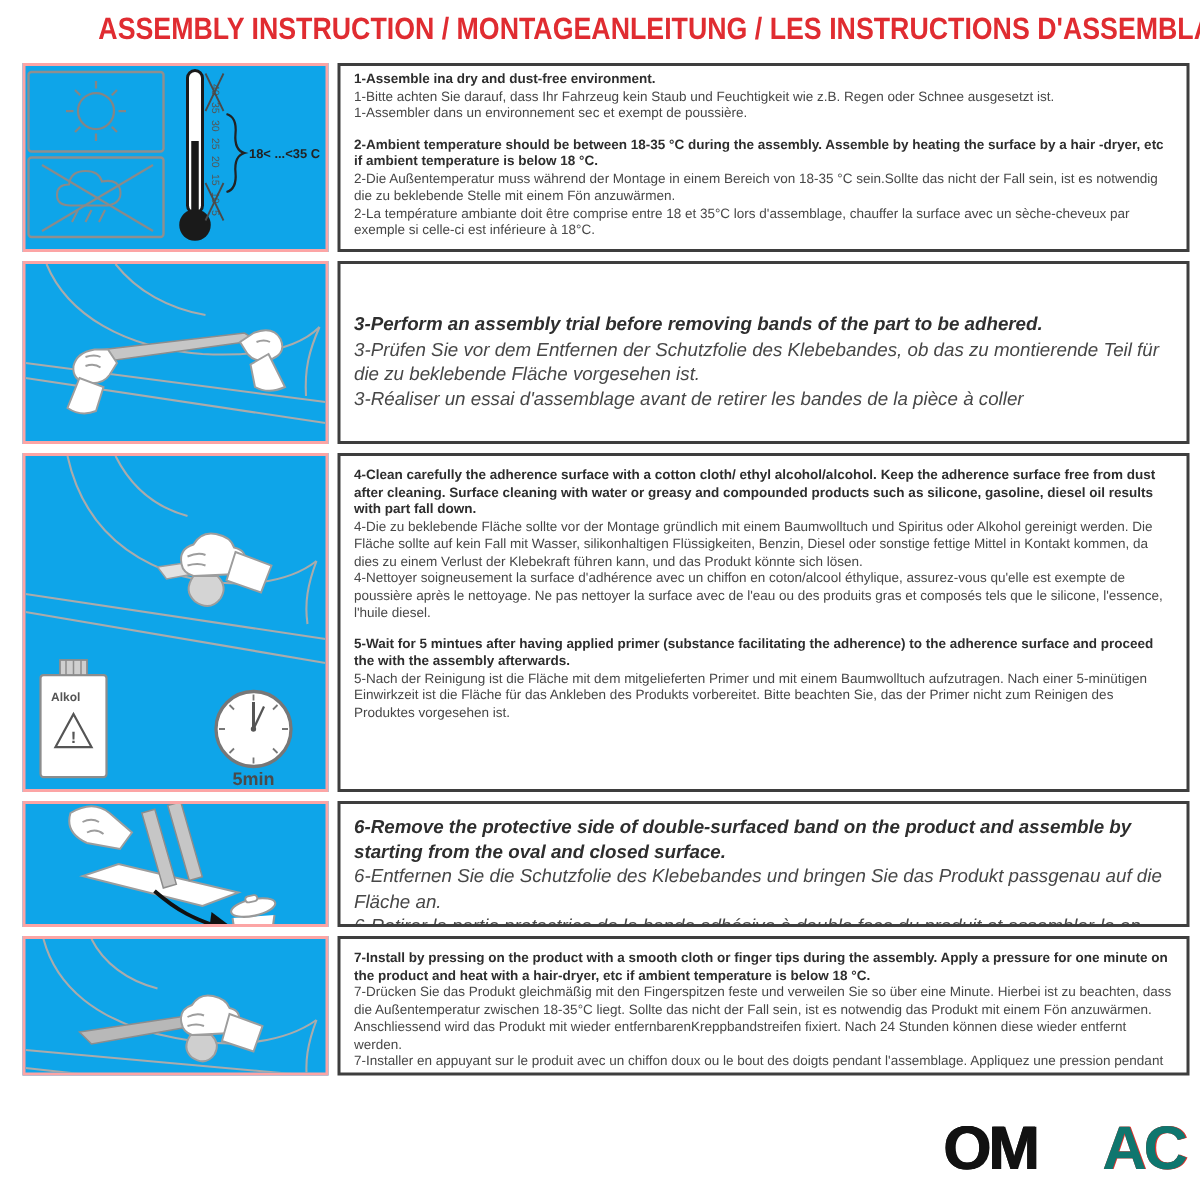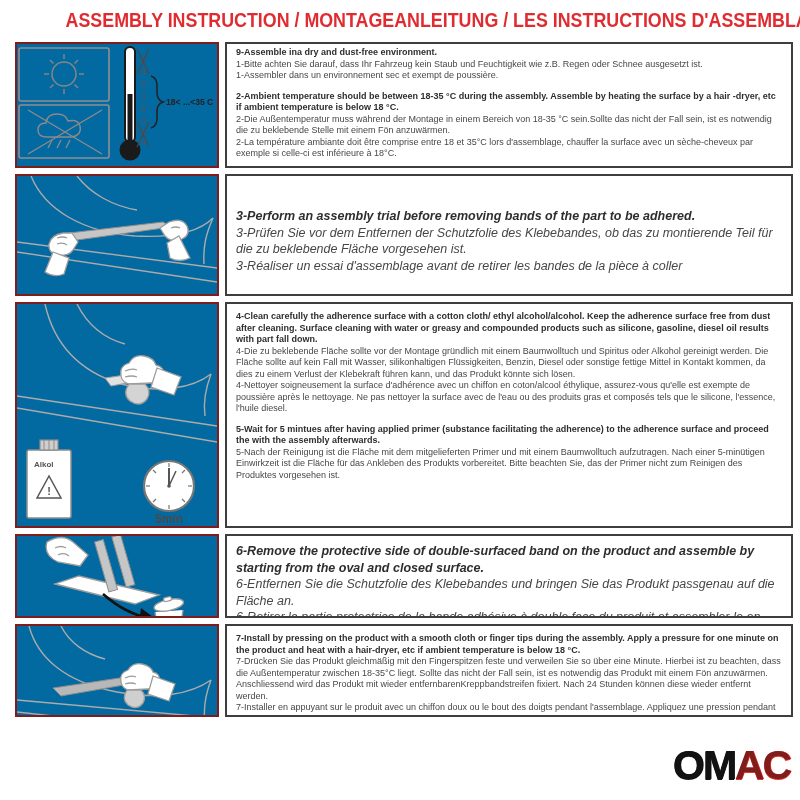--- a/index.html
+++ b/index.html
@@ -1,37 +1,37 @@
 <!DOCTYPE html>
 <html><head>
 <meta charset="utf-8">
 <style>
   html,body{margin:0;padding:0;background:#fff;}
   body{width:800px;height:800px;overflow:hidden;font-family:"Liberation Sans",sans-serif;position:relative;}
   .sheet{position:relative;width:800px;height:800px;padding:8px 7px 0 15px;box-sizing:border-box;}
   .title{margin:0 0 10px 0;text-align:center;color:#e02c31;font-weight:bold;font-size:20.5px;
          white-space:nowrap;transform:scaleX(0.87);transform-origin:center;letter-spacing:0px;}
   .row{display:flex;margin-bottom:6px;}
-  .icon-cell{width:204px;min-width:204px;border:2px solid #7f1d1d;box-sizing:border-box;
-             margin-right:6px;background:#0369a1;overflow:hidden;}
+  .icon-cell{width:204px;min-width:204px;border:2px solid #fca5a5;box-sizing:border-box;
+             margin-right:6px;background:#0ea5e9;overflow:hidden;}
   .icon-cell svg{display:block;}
   .text-cell{flex:1;border:2px solid #3e3e3e;box-sizing:border-box;background:#fff;
              padding:3px 9px;overflow:hidden;color:#474747;}
   .r1{height:126px;} .r2{height:122px;} .r3{height:226px;} .r4{height:84px;} .r5{height:93px;}
   .text-cell p{margin:0;}
   .small p{font-size:9px;line-height:11.5px;}
   .mid p{font-size:12.5px;line-height:16.5px;font-style:italic;}
   .b{font-weight:bold;color:#2e2e2e;}
   .gap{margin-top:9px !important;}
   .pt30{padding-top:32px;}
   .pt6{padding-top:7px;}
   .logo{position:absolute;right:8px;top:745px;background:#fff;padding:0 2px 6px 14px;
         font-size:41px;font-weight:bold;letter-spacing:-2px;line-height:1;z-index:5;}
   .logo .lb{color:#121212;text-shadow:0.8px 0 0 #121212,0 0.5px 0 #121212;}
-  .logo .lr{color:#7f1d1d;text-shadow:0.8px 0 0 #e0312d,0 0.5px 0 #e0312d;}
+  .logo .lr{color:#0f766e;text-shadow:0.8px 0 0 #e0312d,0 0.5px 0 #e0312d;padding-left:44px;}
 </style>
 </head>
 <body>
 
 <div class="sheet">
 
   <h1 class="title">ASSEMBLY INSTRUCTION / MONTAGEANLEITUNG / LES INSTRUCTIONS D'ASSEMBLAGE</h1>
 
   <div class="row r1">
     <div class="icon-cell">
@@ -78,21 +78,21 @@
               <line x1="132" y1="5" x2="120" y2="30"></line>
             <line x1="120" y1="78" x2="132" y2="103"></line>
               <line x1="132" y1="78" x2="120" y2="103"></line>
           </g>
           <path d="M134,32 Q141,34 140,45 Q139,56 146,58 Q139,60 140,71 Q141,82 134,84" stroke="#222" stroke-width="1.5" fill="none"></path>
           <text x="149" y="61" font-size="8.6" font-weight="bold" fill="#222">18&lt; ...&lt;35 C</text>
         </g>
       </svg>
     </div>
     <div class="text-cell small">
-      <p class="b">9-Assemble ina dry and dust-free environment.</p>
+      <p class="b">1-Assemble ina dry and dust-free environment.</p>
       <p>1-Bitte achten Sie darauf, dass Ihr Fahrzeug kein Staub und Feuchtigkeit wie z.B. Regen oder Schnee ausgesetzt ist.</p>
       <p>1-Assembler dans un environnement sec et exempt de poussière.</p>
       <p class="b gap">2-Ambient temperature should be between 18-35 °C  during the assembly. Assemble by heating the surface by a hair -dryer, etc if ambient temperature is below 18 °C.</p>
       <p>2-Die Außentemperatur muss während der Montage in einem Bereich von 18-35 °C  sein.Sollte das nicht der Fall sein, ist es notwendig die zu beklebende Stelle mit einem Fön anzuwärmen.</p>
       <p>2-La température ambiante doit être comprise entre 18 et 35°C lors d'assemblage, chauffer la surface avec un sèche-cheveux par exemple si celle-ci est inférieure à 18°C.</p>
     </div>
   </div>
 
   <div class="row r2">
     <div class="icon-cell">

